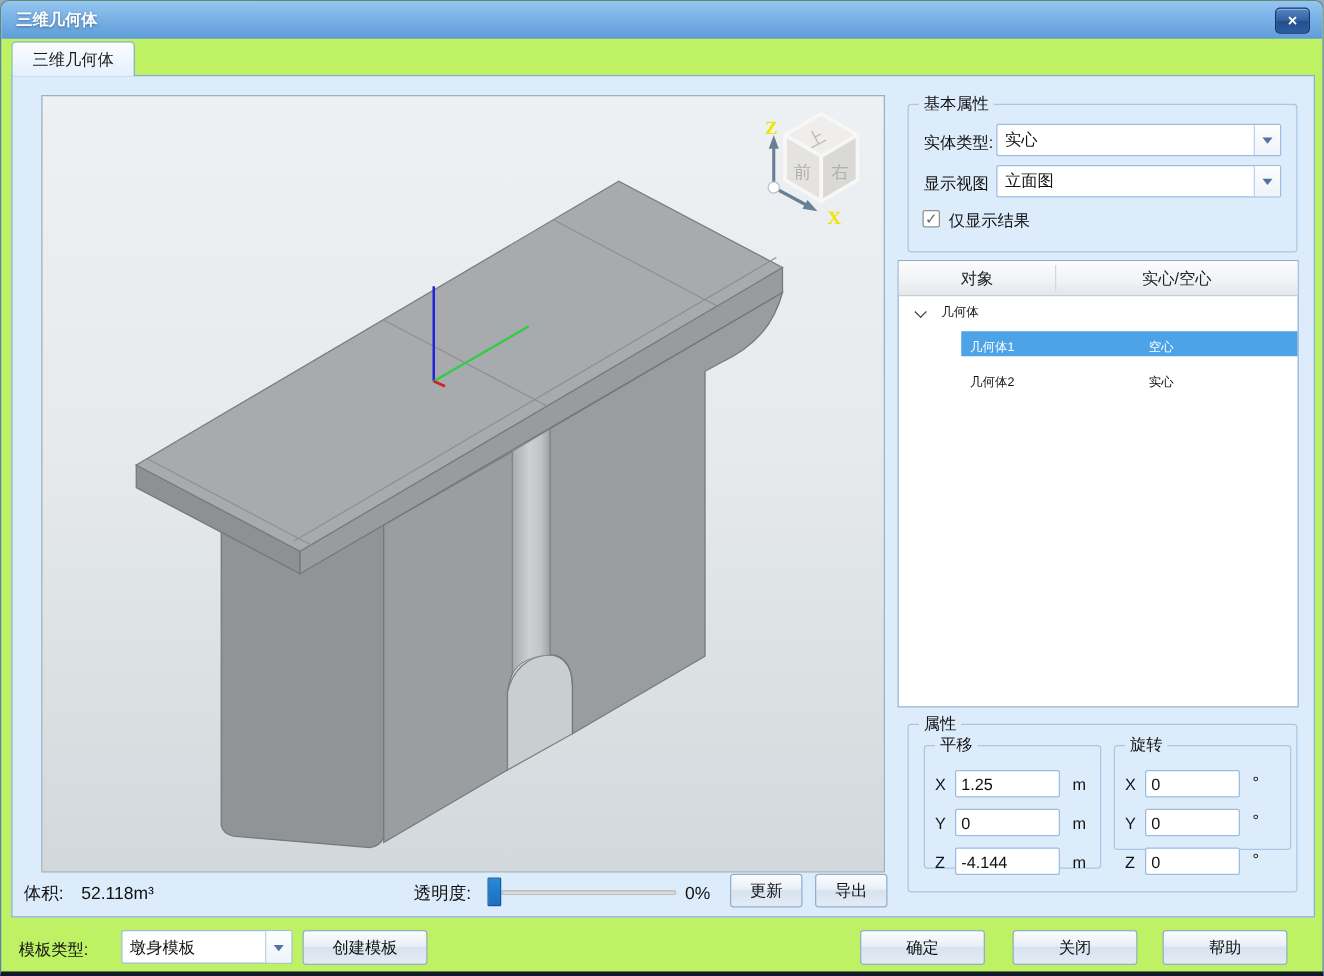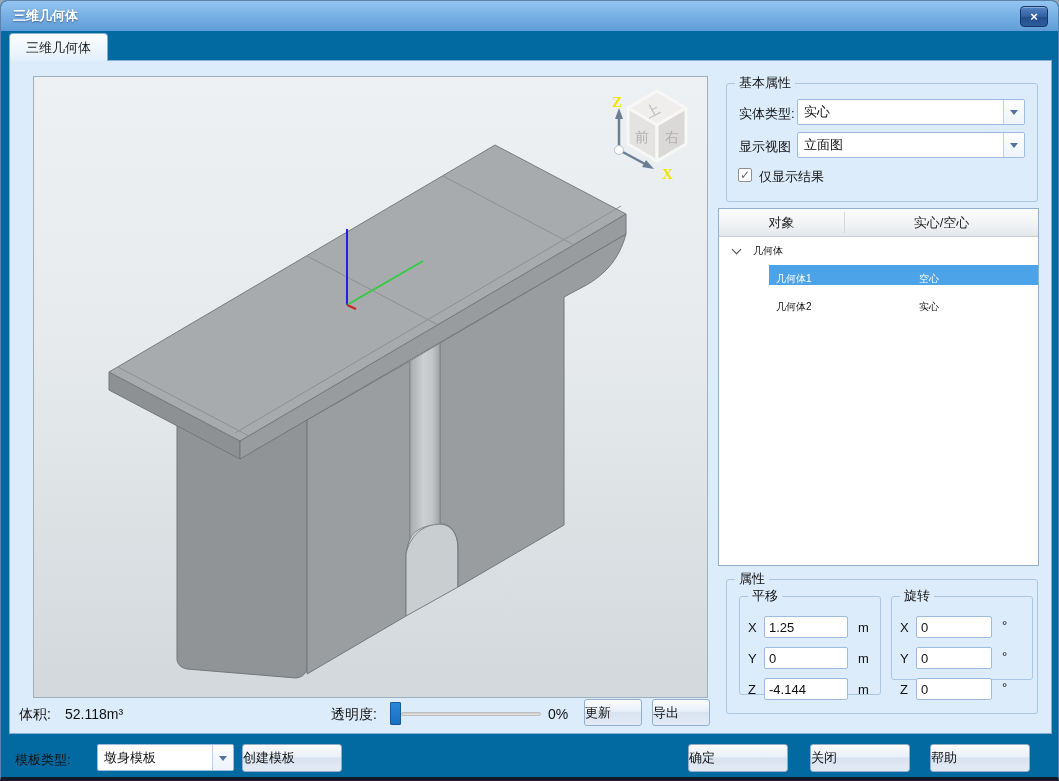--- a/index.html
+++ b/index.html
@@ -1,18 +1,18 @@
 <!DOCTYPE html>
 <html><head>
 <meta charset="utf-8">
 <style>
   * { margin:0; padding:0; box-sizing:border-box; }
   html,body { width:1059px; height:781px; font-family:"Liberation Sans","DejaVu Sans",sans-serif; background:#9aa7b4; }
   .dialog { position:absolute; left:0; top:0; width:1059px; height:781px;
-            background:#0369a1; border:1px solid #5d83ab; border-bottom:4px solid #141b28;
+            background:#bef264; border:1px solid #5d83ab; border-bottom:4px solid #141b28;
             border-radius:7px 7px 0 0; overflow:hidden; }
   
   .titlebar { position:absolute; left:0; top:0; width:100%; height:30px;
               background:linear-gradient(180deg,#94c5f0 0%,#7ab2e6 45%,#5f9cd8 100%);
               border-radius:6px 6px 0 0; }
   .title-text { position:absolute; left:12px; top:0; line-height:30px; font-size:13px; font-weight:bold;
                 color:#ffffff; text-shadow:0 1px 2px rgba(20,50,90,.55); }
   .close-btn { position:absolute; right:10px; top:5px; width:28px; height:21px; border-radius:4px;
                background:linear-gradient(180deg,#5585c5 0%,#33619f 50%,#234e8c 51%,#2d5c9d 100%);
                border:1px solid #17356b; color:#fff; font-size:13px; font-weight:bold;
@@ -26,21 +26,21 @@
   
   .viewport { position:absolute; left:23px; top:15px; width:675px; height:622px;
               border:1px solid #9fb0bd; background:linear-gradient(180deg,#edf1f3 0%,#e6eaed 45%,#d2d8db 100%); }
   .viewport svg { display:block; }
   
   .vfoot-label { position:absolute; font-size:14px; color:#111; }
   .slider-track { position:absolute; height:4px; background:linear-gradient(180deg,#c9c9c9,#e8e8e8);
                   border:1px solid #bdbdbd; border-radius:2px; }
   .slider-handle { position:absolute; width:11px; height:23px; background:linear-gradient(180deg,#2b87da,#1a6fc0);
                    border:1px solid #135a9e; border-radius:1px; }
-  .btn { position:absolute; font-size:13px; color:#111; text-align:left;
+  .btn { position:absolute; font-size:13px; color:#111; text-align:center;
          background:linear-gradient(180deg,#fafcfe 0%,#e9f0f8 45%,#d8e3f0 50%,#e3ebf5 100%);
          border:1px solid #93afcd; border-radius:3px; cursor:pointer;
          box-shadow:inset 0 1px 0 rgba(255,255,255,.8); }
   
   .groupbox { position:absolute; border:1px solid #a9c7e2; border-radius:3px; }
   .groupbox > .gb-title { position:absolute; left:8px; top:-9px; padding:0 4px; font-size:13px;
                           color:#111; background:#ddecfb; line-height:16px; }
   .field-label { position:absolute; font-size:13px; color:#111; }
   .combo { position:absolute; background:#fff; border:1px solid #9cbce0; border-radius:2px; }
   .combo .combo-value { position:absolute; left:6px; top:0; right:24px; font-size:13px; color:#111; line-height:24px;

